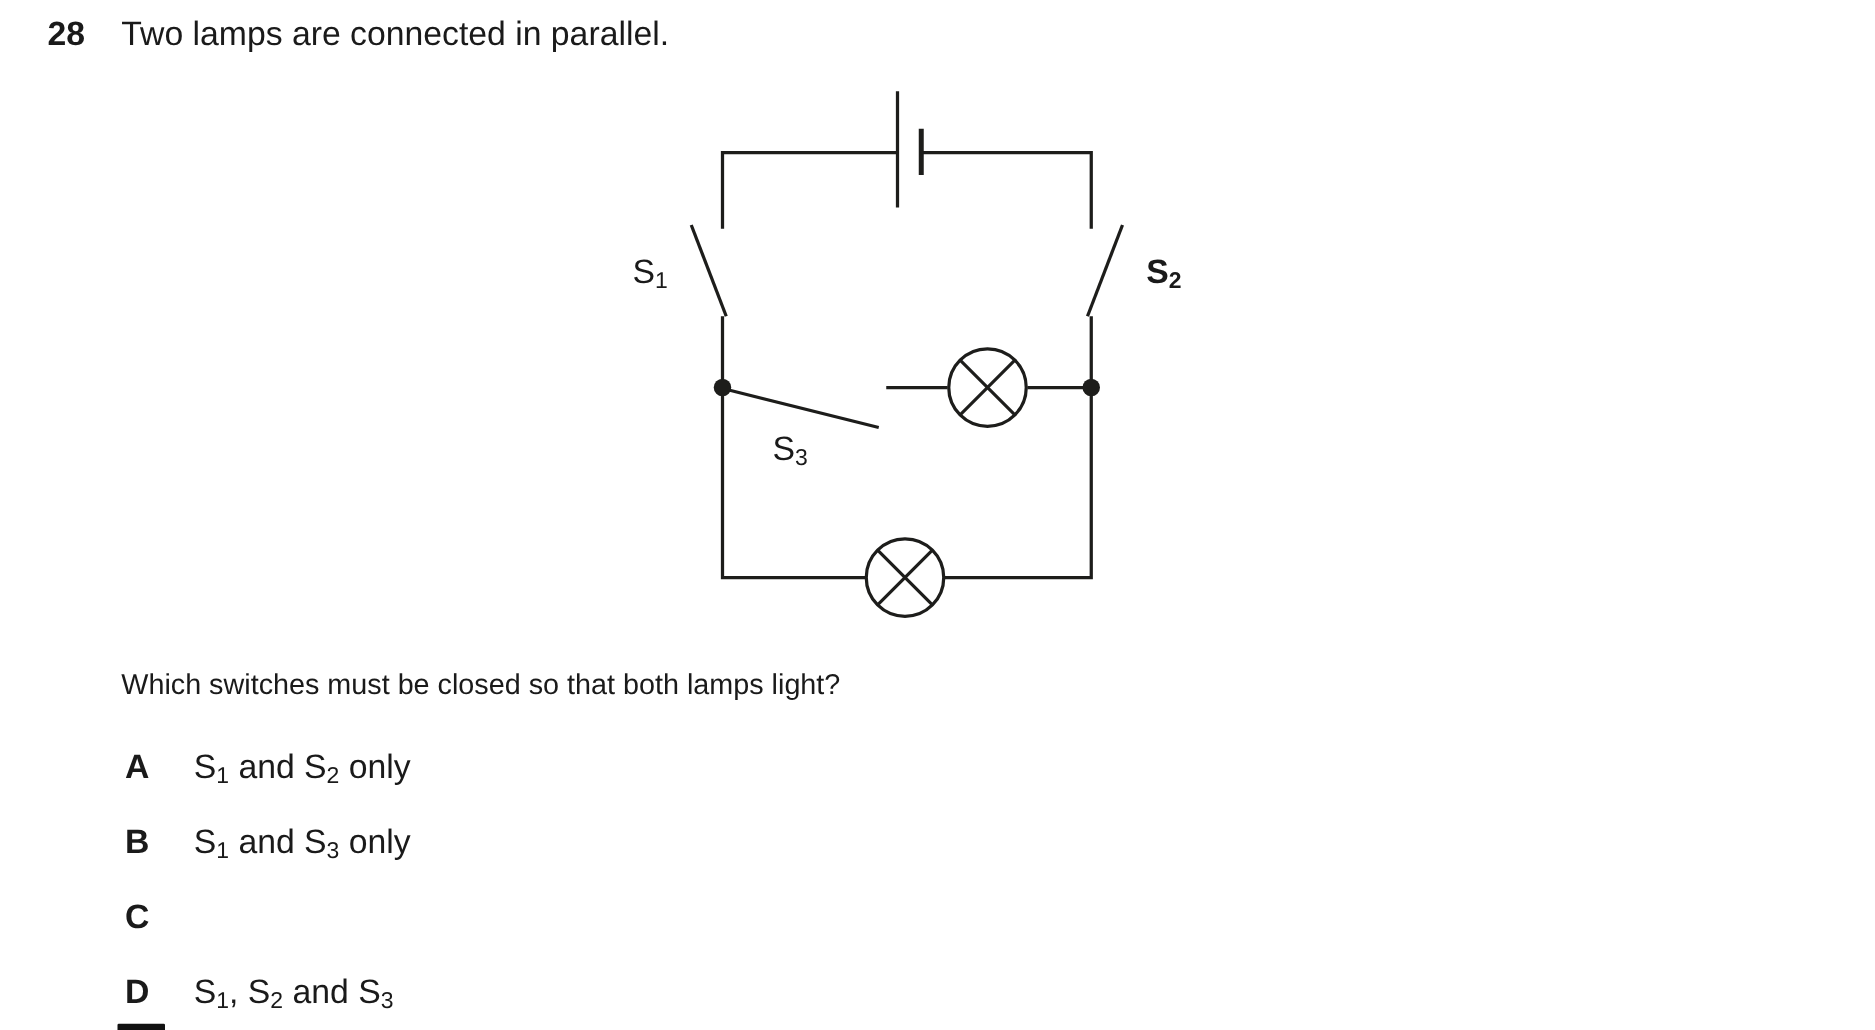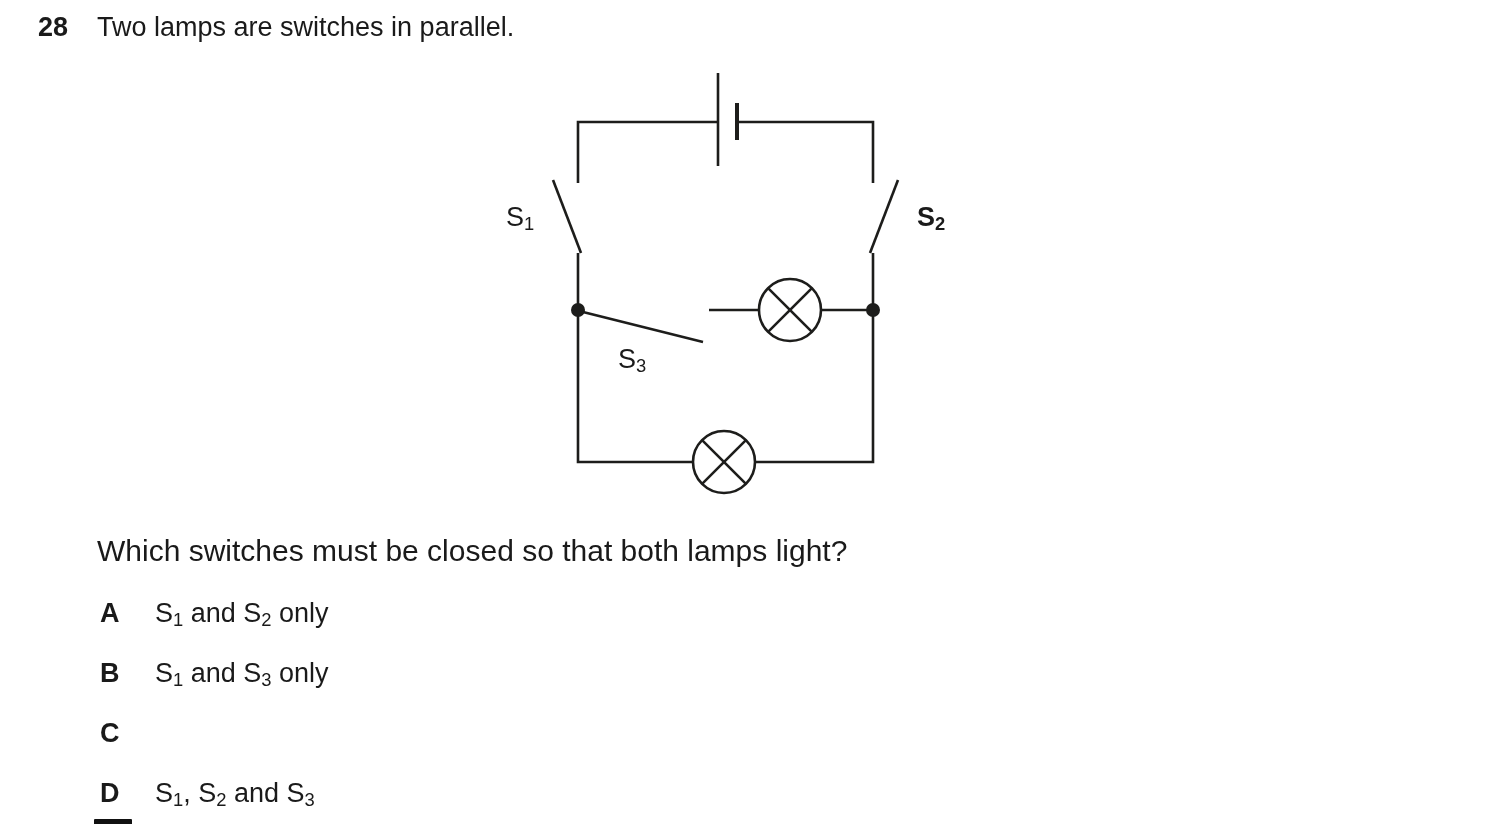--- a/index.html
+++ b/index.html
@@ -15,21 +15,21 @@
     background: #ffffff;
     overflow: hidden;
   }
   .question-line {
     position: absolute; left: 38px; top: 12px;
     display: flex; font-size: 27px;
   }
   .qnum { font-weight: bold; width: 59px; flex: 0 0 59px; }
   .prompt {
     position: absolute; left: 97px; top: 534px;
-    font-size: 30px;
+    font-size: 23px;
   }
   .option {
     position: absolute; left: 100px;
     display: flex; font-size: 27px;
   }
   .opt-a { top: 598px; }
   .opt-b { top: 658px; }
   .opt-c { top: 718px; }
   .opt-d { top: 778px; }
   .option .letter { font-weight: bold; width: 55px; flex: 0 0 55px; }
@@ -56,21 +56,21 @@
     background: #111111; border-radius: 1px;
   }
 </style>
 </head>
 <body>
 
 <div class="page">
 
   <div class="question-line">
     <span class="qnum">28</span>
-    <span class="qtext">Two lamps are switches in parallel.</span>
+    <span class="qtext">Two lamps are connected in parallel.</span>
   </div>
 
   <div>
     <svg class="circuit" width="1500" height="824" viewBox="0 0 1500 824" aria-hidden="true">
       <g stroke="#1d1d1b" stroke-width="2.6" fill="none">
 
         <g>
           <path d="M 578 183 L 578 122 L 718 122"></path>
         </g>
         <g>

